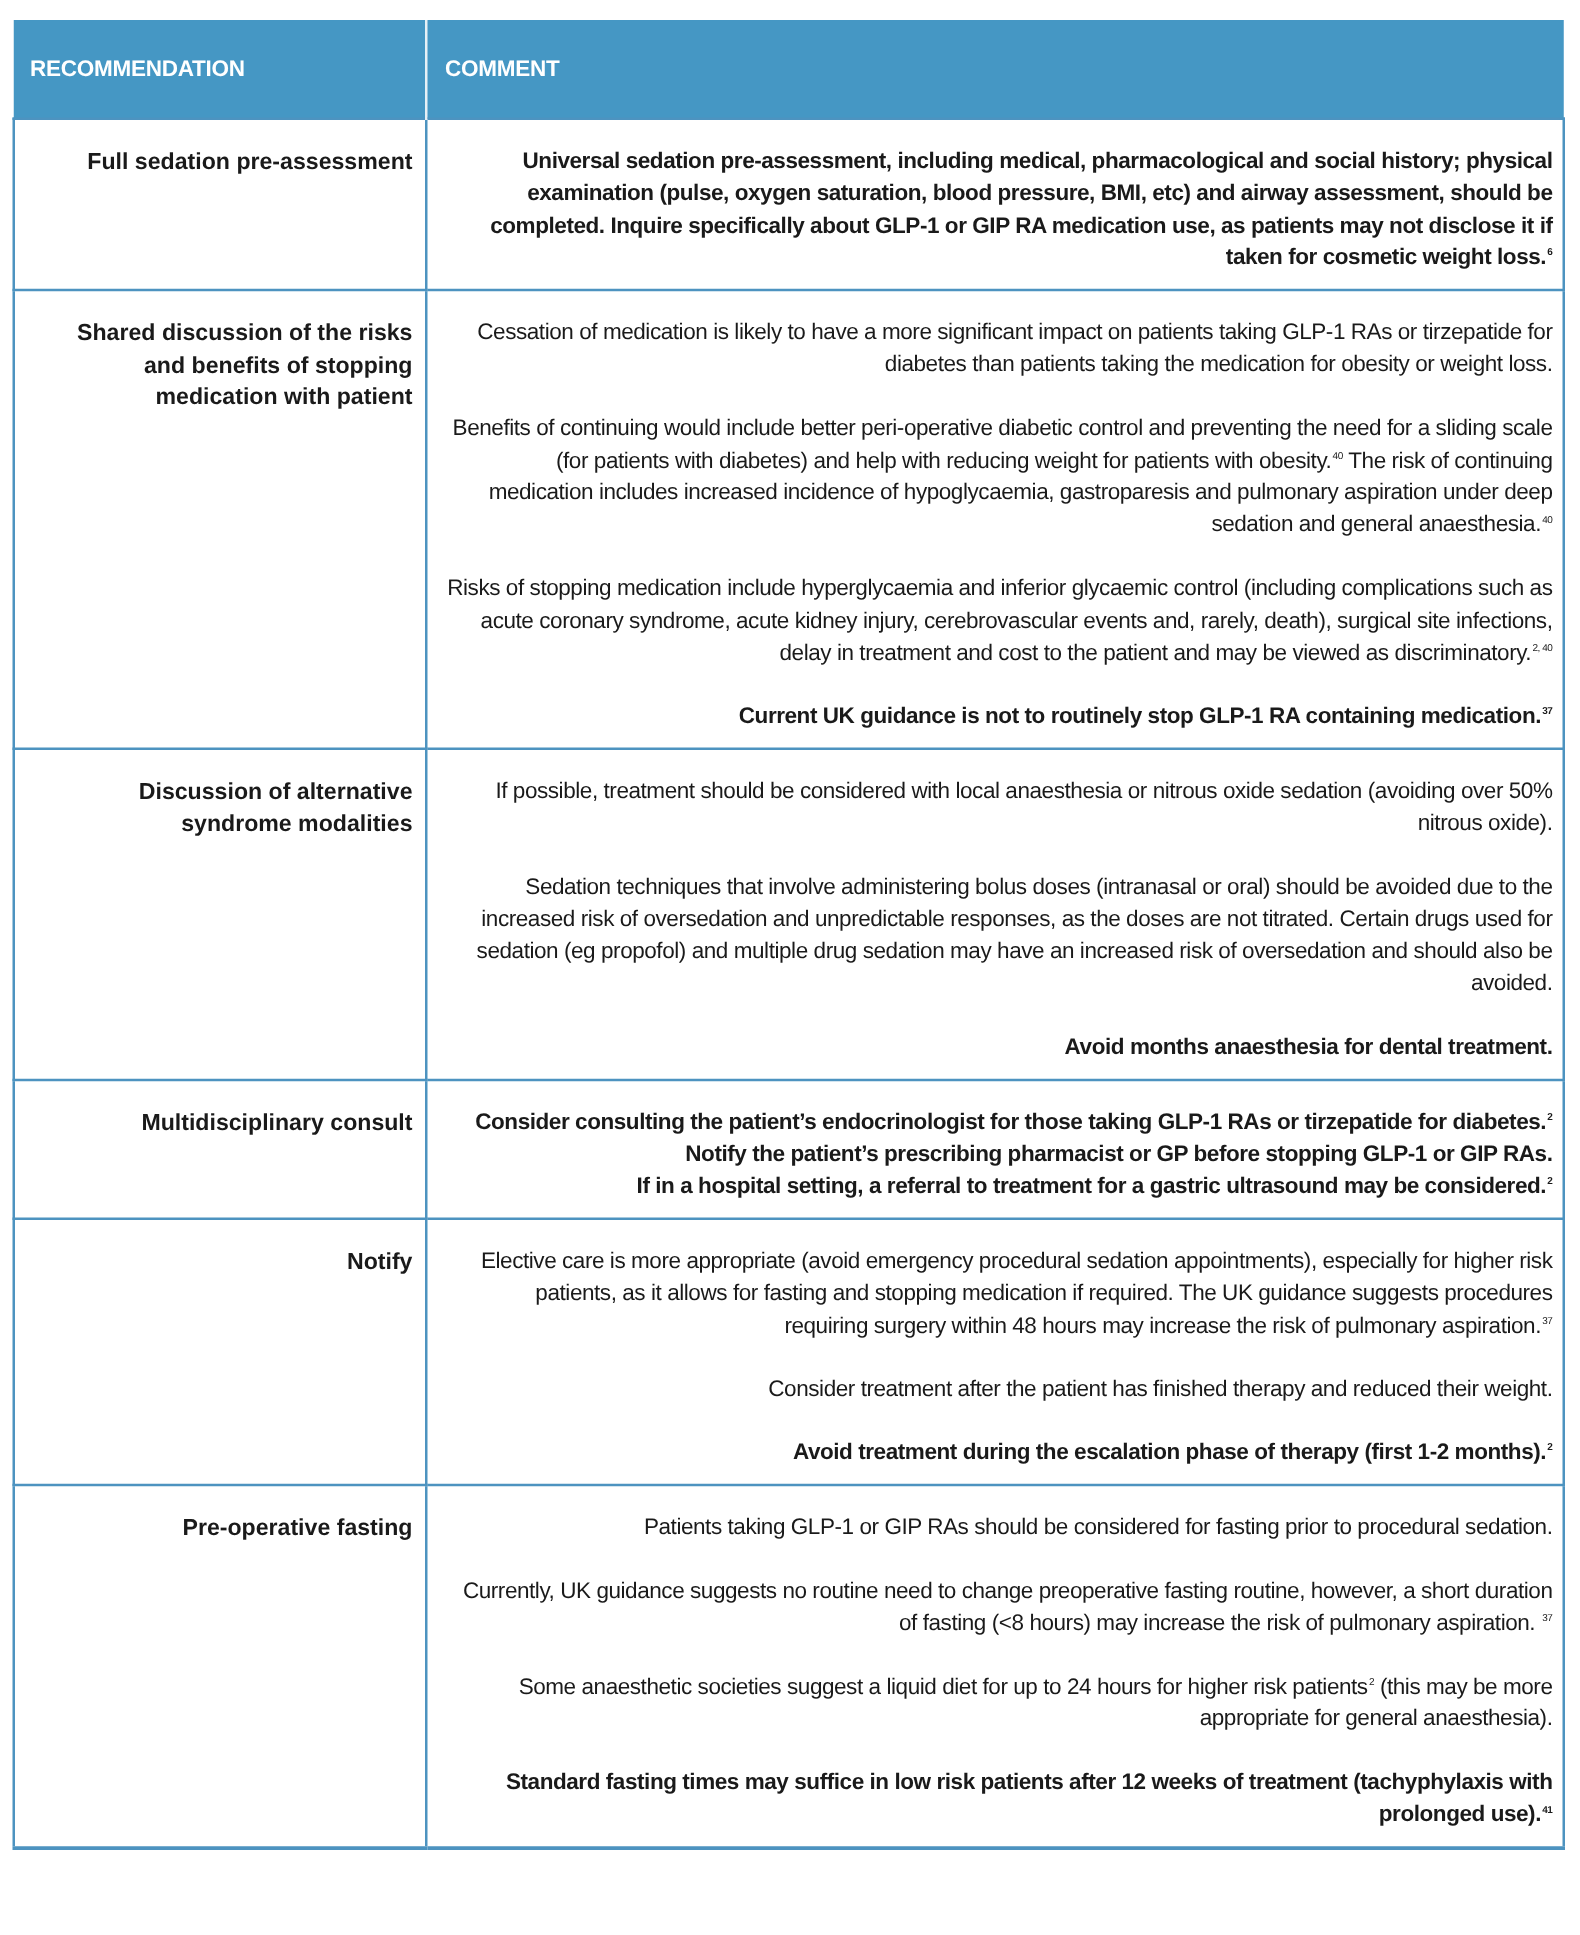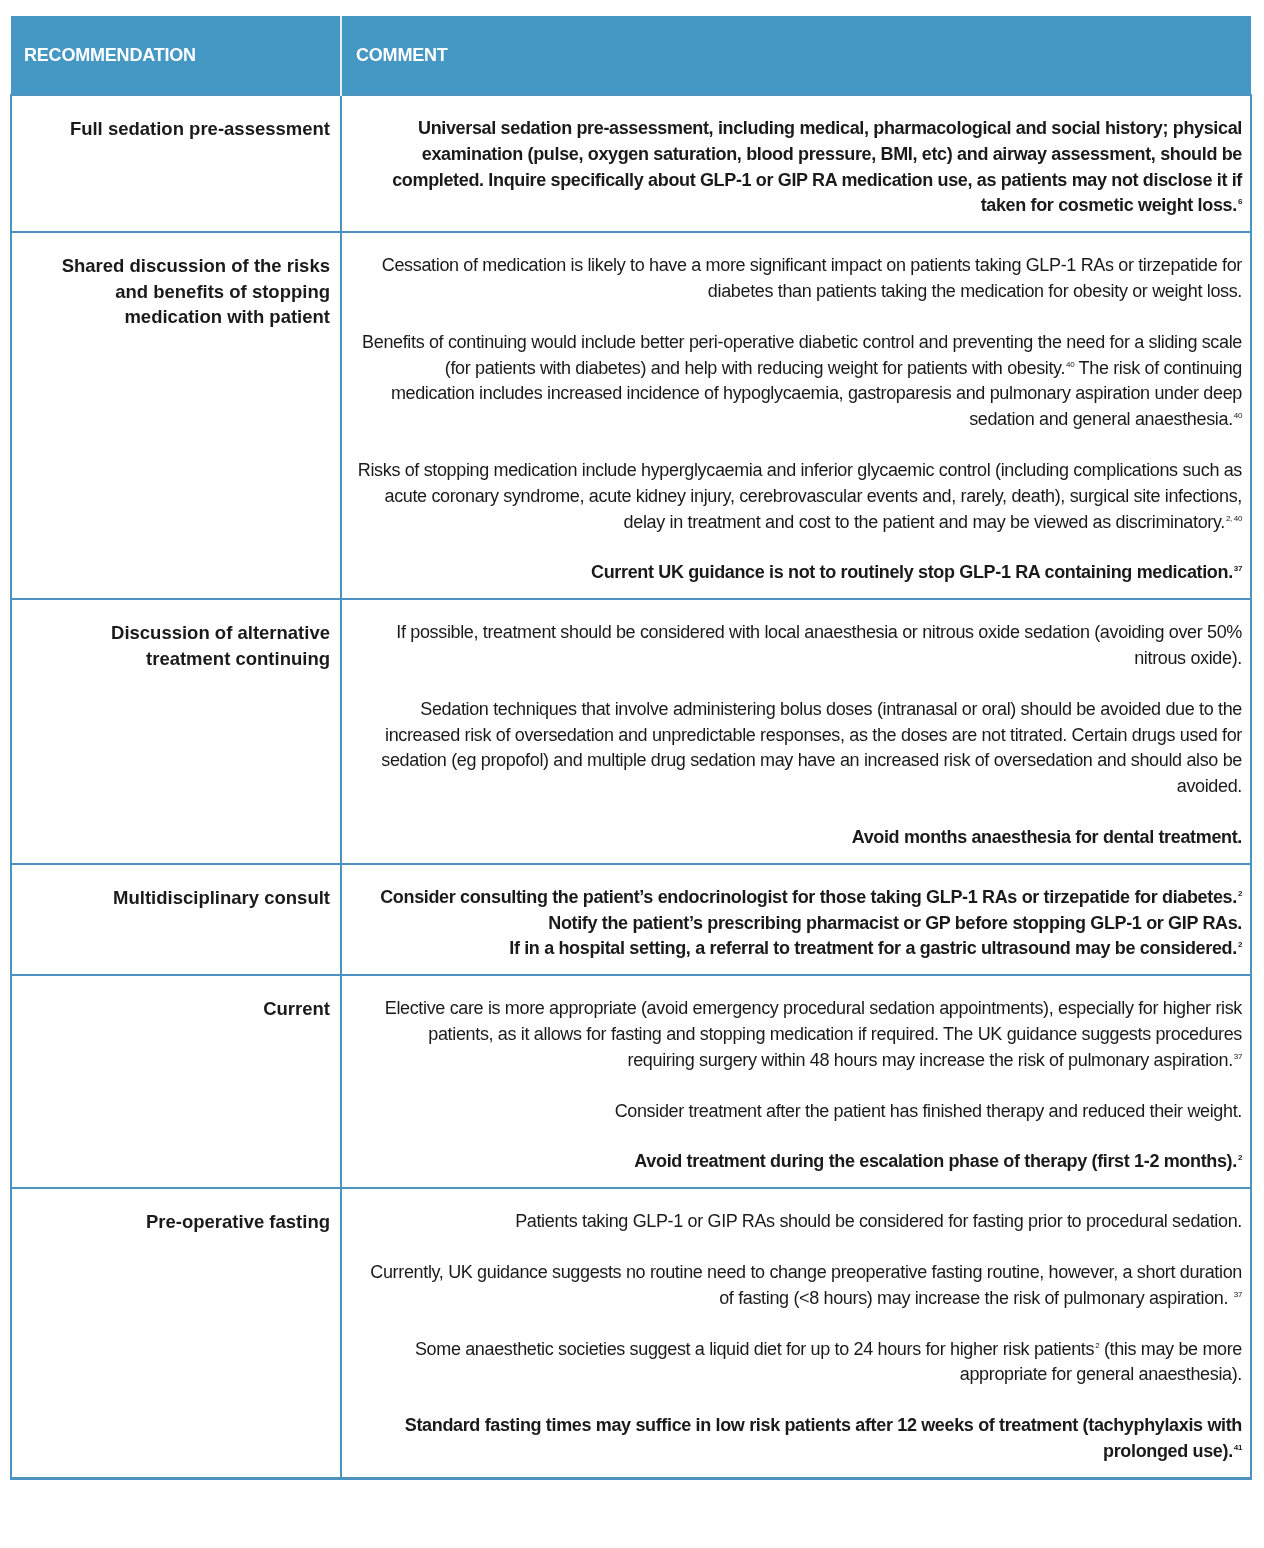--- a/index.html
+++ b/index.html
@@ -57,39 +57,39 @@
       <tr>
         <td class="rec">Shared discussion of the risks and benefits of stopping medication with patient</td>
         <td class="cmt">
           <div class="para"><span>Cessation of medication is likely to have a more significant impact on patients taking GLP-1 RAs or tirzepatide for diabetes than patients taking the medication for obesity or weight loss.</span></div>
           <div class="para"><span>Benefits of continuing would include better peri-operative diabetic control and preventing the need for a sliding scale (for patients with diabetes) and help with reducing weight for patients with obesity.</span><sup>40</sup><span> The risk of continuing medication includes increased incidence of hypoglycaemia, gastroparesis and pulmonary aspiration under deep sedation and general anaesthesia.</span><sup>40</sup></div>
           <div class="para"><span>Risks of stopping medication include hyperglycaemia and inferior glycaemic control (including complications such as acute coronary syndrome, acute kidney injury, cerebrovascular events and, rarely, death), surgical site infections, delay in treatment and cost to the patient and may be viewed as discriminatory.</span><sup>2, 40</sup></div>
           <div class="para"><span>Current UK guidance is not to routinely stop GLP-1 RA containing medication.</span><sup>37</sup></div>
         </td>
       </tr>
       <tr>
-        <td class="rec">Discussion of alternative treatment continuing</td>
+        <td class="rec">Discussion of alternative syndrome modalities</td>
         <td class="cmt">
           <div class="para"><span>If possible, treatment should be considered with local anaesthesia or nitrous oxide sedation (avoiding over 50% nitrous oxide).</span></div>
           <div class="para"><span>Sedation techniques that involve administering bolus doses (intranasal or oral) should be avoided due to the increased risk of oversedation and unpredictable responses, as the doses are not titrated. Certain drugs used for sedation (eg propofol) and multiple drug sedation may have an increased risk of oversedation and should also be avoided.</span></div>
           <div class="para"><span>Avoid months anaesthesia for dental treatment.</span></div>
         </td>
       </tr>
       <tr>
         <td class="rec">Multidisciplinary consult</td>
         <td class="cmt">
           <div class="para">
             <span class="line"><span>Consider consulting the patient’s endocrinologist for those taking GLP-1 RAs or tirzepatide for diabetes.</span><sup>2</sup></span>
             <span class="line"><span>Notify the patient’s prescribing pharmacist or GP before stopping GLP-1 or GIP RAs.</span></span>
             <span class="line"><span>If in a hospital setting, a referral to treatment for a gastric ultrasound may be considered.</span><sup>2</sup></span>
           </div>
         </td>
       </tr>
       <tr>
-        <td class="rec">Current</td>
+        <td class="rec">Notify</td>
         <td class="cmt">
           <div class="para"><span>Elective care is more appropriate (avoid emergency procedural sedation appointments), especially for higher risk patients, as it allows for fasting and stopping medication if required. The UK guidance suggests procedures requiring surgery within 48 hours may increase the risk of pulmonary aspiration.</span><sup>37</sup></div>
           <div class="para"><span>Consider treatment after the patient has finished therapy and reduced their weight.</span></div>
           <div class="para"><span>Avoid treatment during the escalation phase of therapy (first 1-2 months).</span><sup>2</sup></div>
         </td>
       </tr>
       <tr class="last">
         <td class="rec">Pre-operative fasting</td>
         <td class="cmt">
           <div class="para"><span>Patients taking GLP-1 or GIP RAs should be considered for fasting prior to procedural sedation.</span></div>

